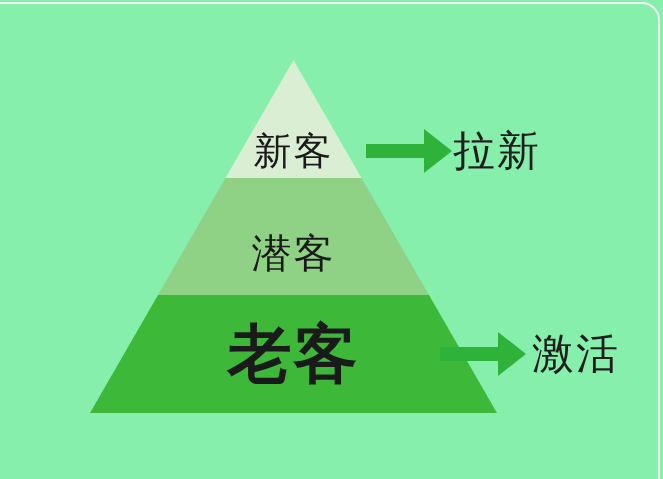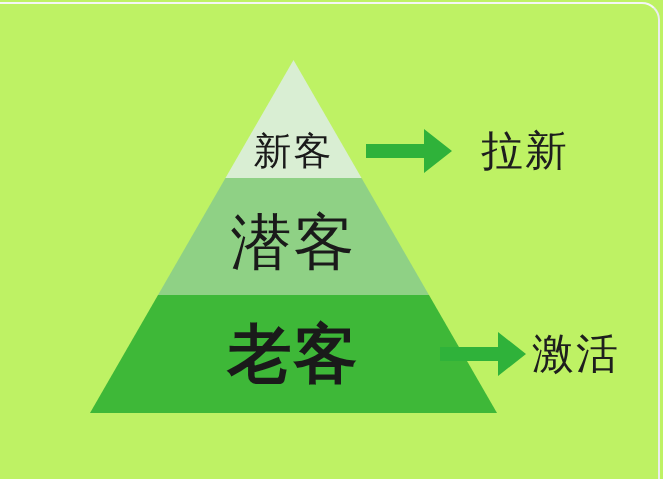--- a/index.html
+++ b/index.html
@@ -4,21 +4,21 @@
 <style>
   html, body {
     margin: 0;
     padding: 0;
     background: #ffffff;
   }
   .canvas {
     position: relative;
     width: 663px;
     height: 479px;
-    background: #bef264;
+    background: #86efac;
     overflow: hidden;
     font-family: "Liberation Sans", "DejaVu Sans", sans-serif;
   }
   
   .card-edge {
     position: absolute;
     top: 2px; right: 3px; bottom: 0; left: 0;
     border-top: 2px solid #f4f5f7;
     border-right: 2px solid #eaecef;
     border-top-right-radius: 18px;
@@ -44,30 +44,30 @@
   .tier-0 { top: 0;     height: 118px; align-items: flex-end; padding-bottom: 8px;  }
   .tier-1 { top: 118px; height: 117px; align-items: flex-end; padding-bottom: 22px; }
   .tier-2 { top: 235px; height: 118px; align-items: center; text-align: center; }
   .tier-label {
     color: #1a1a1a;
     line-height: 1;
     letter-spacing: 2px;
     white-space: nowrap;
   }
   .tier-0 .tier-label { font-size: 38px; }
-  .tier-1 .tier-label { font-size: 61px; margin-top: 20px; }
+  .tier-1 .tier-label { font-size: 40px; margin-top: 20px; }
   .tier-2 .tier-label { font-size: 64px; font-weight: bold; }
   
   .action-row {
     position: absolute;
     display: flex;
     align-items: center;
     transform: translateY(-50%);
   }
-  .row-0 { left: 366px; top: 151px; gap: 29px; font-family: Liberation Serif, serif; }
+  .row-0 { left: 366px; top: 151px; gap: 1px; font-family: Liberation Serif, serif; }
   .row-1 { left: 410px; top: 250px; gap: 7px;  }
   .row-2 { left: 440px; top: 354px; gap: 6px;  }
   .arrow-icon { display: block; width: 86px; height: 44px; }
   .action-label {
     color: #1e1e1e;
     font-size: 42px;
     line-height: 1;
     letter-spacing: 2px;
     white-space: nowrap;
   }

